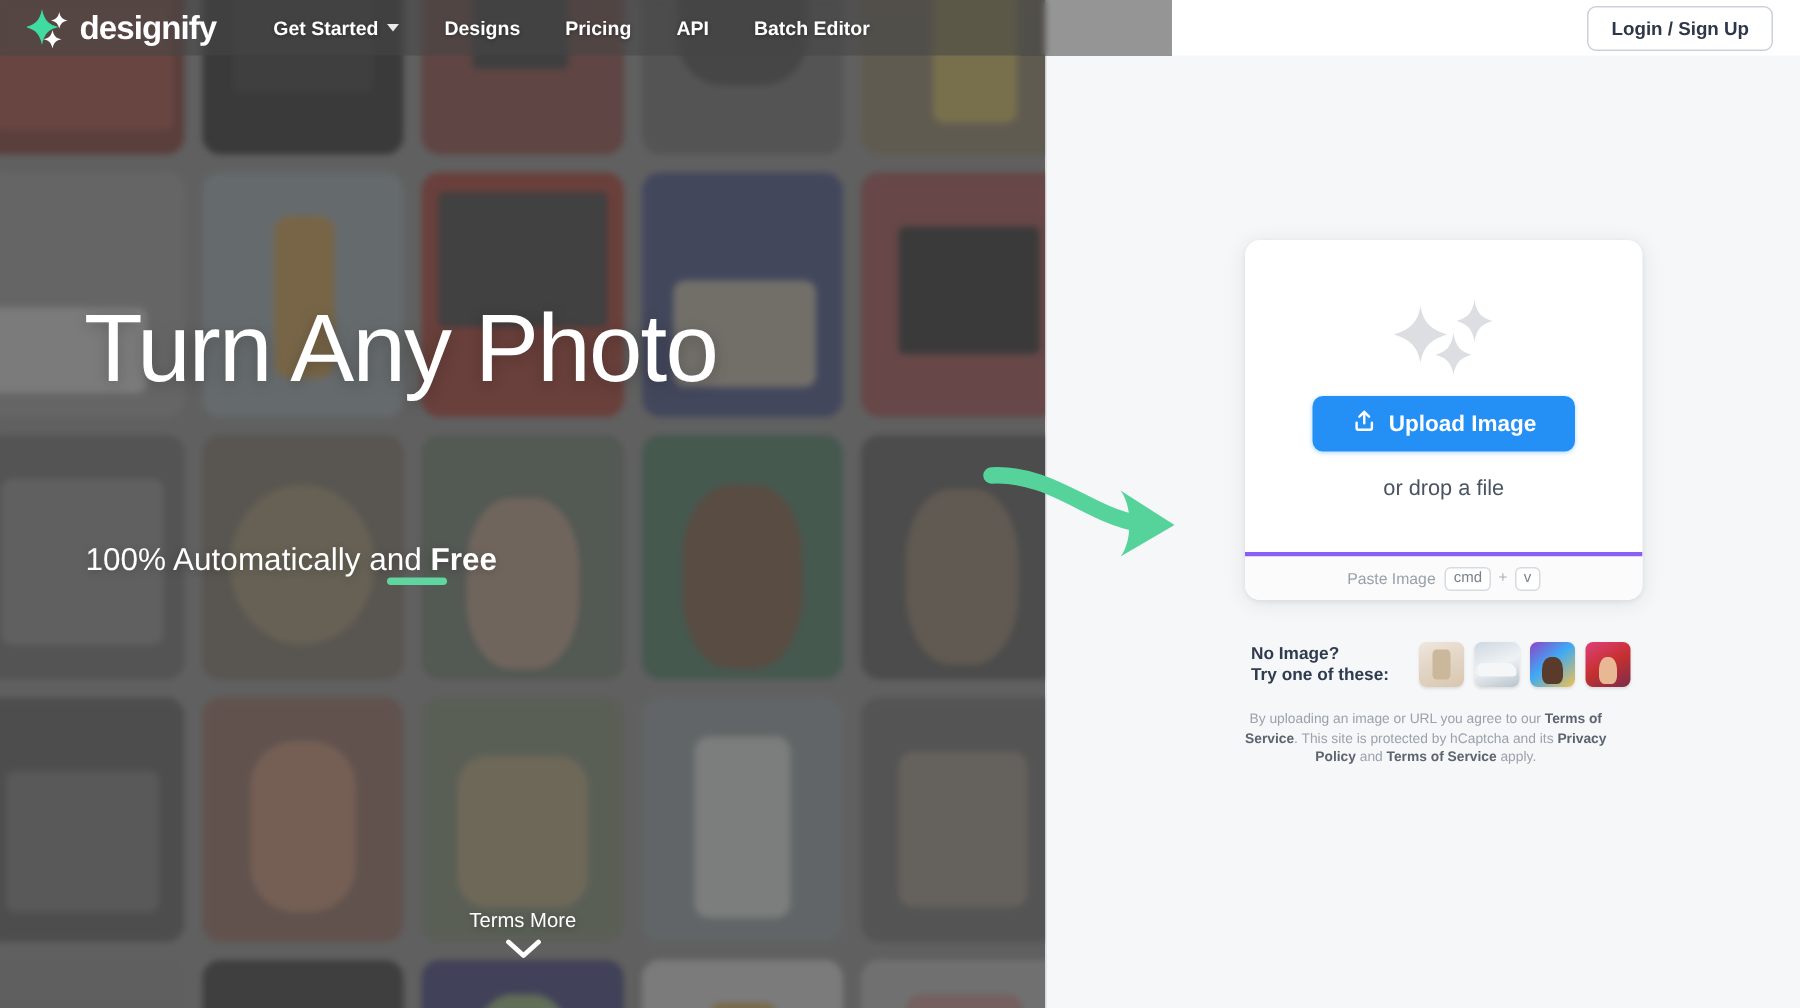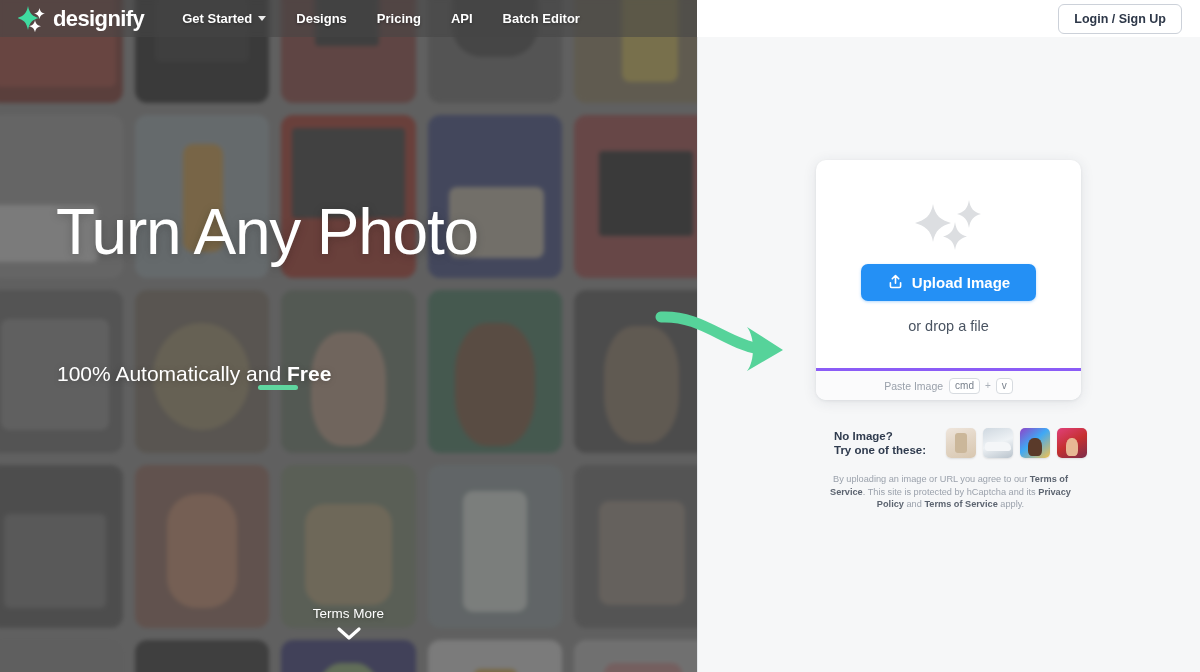--- a/index.html
+++ b/index.html
@@ -70,21 +70,21 @@
   }
   .learnmore .lm-label { font-size:13.5px; text-shadow:0 1px 4px rgba(0,0,0,0.3); }
   .learnmore .chev { margin-top:5px; }
 
   
   .header {
     position:absolute; left:0; top:0; width:1200px; height:37px;
     display:flex; align-items:center; z-index:20;
   }
   .header-left {
-    width:697px; height:37px; display:flex; align-items:center;
+    width:781px; height:37px; display:flex; align-items:center;
     background:rgba(70,70,70,0.55);
     backdrop-filter:blur(2px);
   }
   .header-right {
     flex:1; height:37px; background:#ffffff;
     display:flex; align-items:center; justify-content:flex-end; padding-right:18px;
   }
   .logo { display:flex; align-items:center; margin-left:18px; }
   .logo-mark { width:28px; height:26px; margin-right:7px; }
   .logo-text {
@@ -113,21 +113,21 @@
   .right-panel {
     position:absolute; left:697px; top:0; width:503px; height:672px;
     background:#f6f7f8;
   }
   .panel-divider {
     position:absolute; left:0; top:0; width:1px; height:672px;
     background:#e3e5e8;
   }
 
   .upload-card {
-    position:absolute; left:119px; top:160px;
+    position:absolute; left:133px; top:160px;
     width:265px; height:240px;
     background:#ffffff; border-radius:10px;
     box-shadow:0 2px 14px rgba(40,50,70,0.10), 0 1px 3px rgba(40,50,70,0.07);
     display:flex; flex-direction:column; align-items:center;
   }
   .sparkles { margin-top:38px; height:52px; }
   .upload-btn {
     margin-top:14px;
     width:175px; height:37px; border-radius:7px;
     background:#2490f5; border:none;

